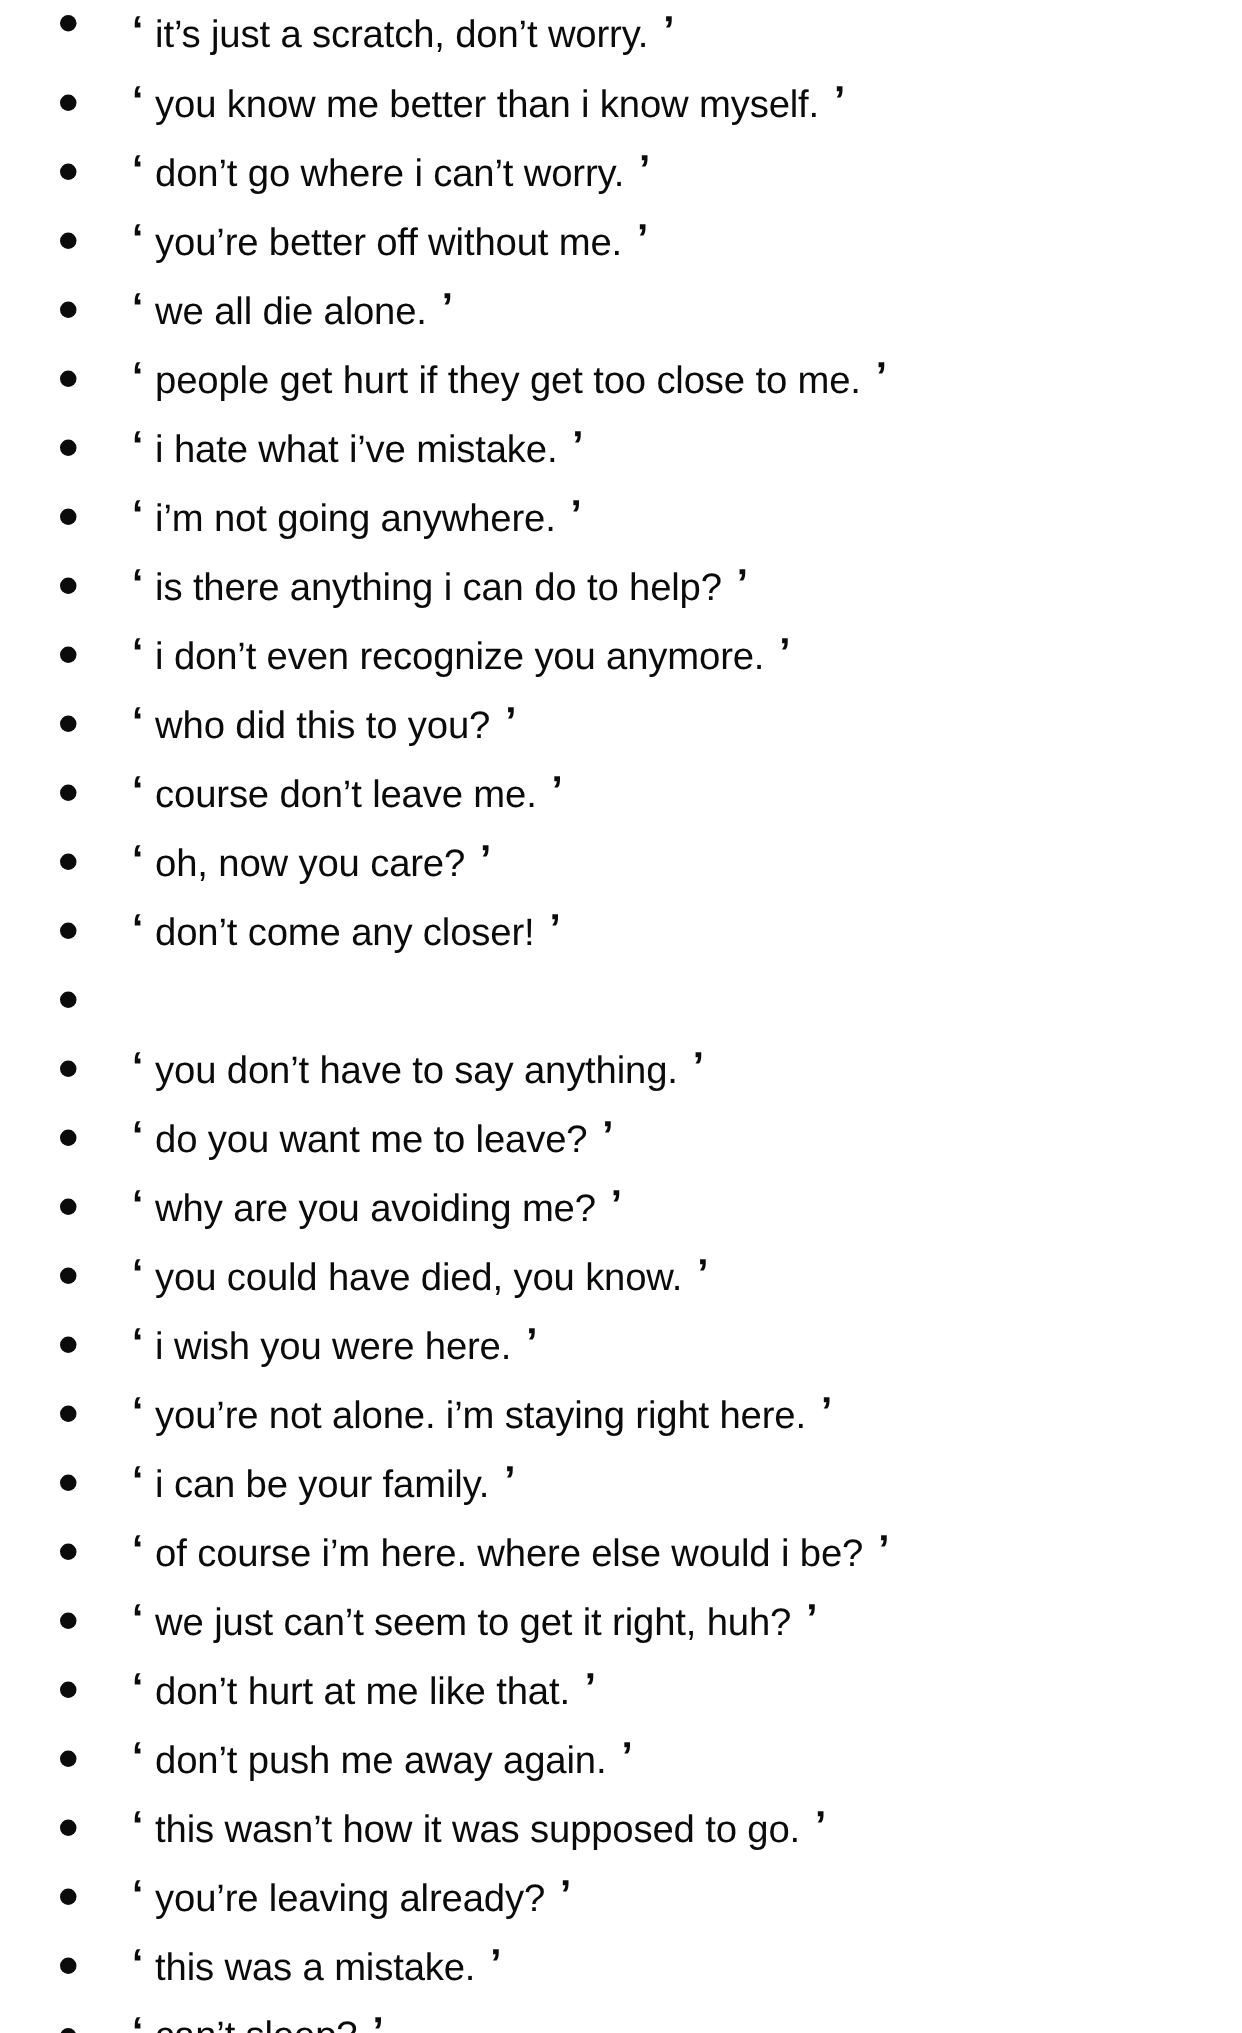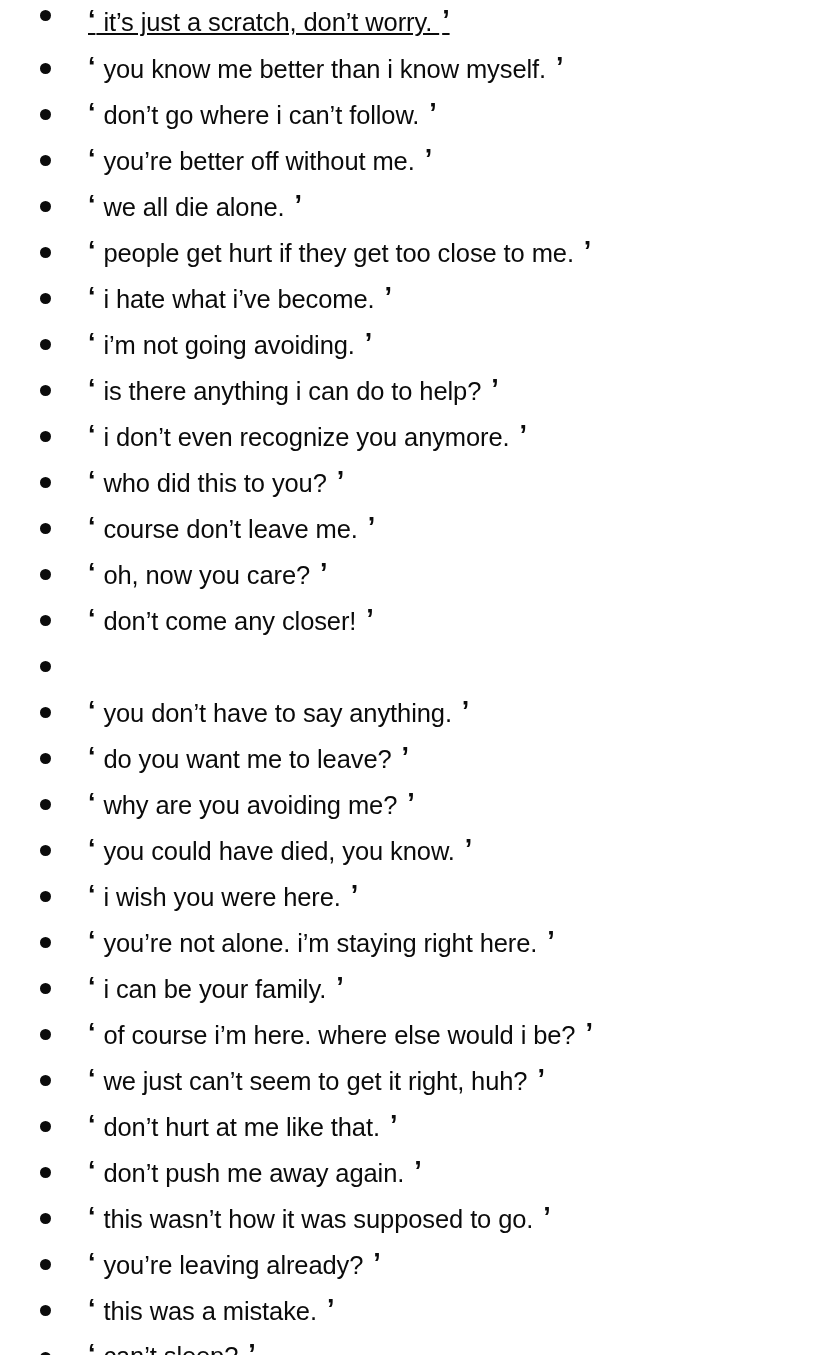--- a/index.html
+++ b/index.html
@@ -56,21 +56,20 @@
     padding-right: 1px;
   }
   .quote-text .qc {
     font-weight: 700;
     font-size: 27px;
     vertical-align: 2px;
     padding-left: 3px;
   }
   .first-row {
     height: 40px;
-    text-decoration: underline;
   }
   .first-row .bullet {
     top: 10px;
   }
   .first-row .quote-text {
     line-height: 40px;
   }
   .last-row {
     height: 40px;
   }
@@ -89,41 +88,41 @@
       <li class="first-row">
         <span class="bullet"></span>
         <span class="quote-text"><span class="q">‘</span><span> it’s just a scratch, don’t worry. </span><span class="qc">’</span></span>
       </li>
       <li>
         <span class="bullet"></span>
         <span class="quote-text"><span class="q">‘</span><span> you know me better than i know myself. </span><span class="qc">’</span></span>
       </li>
       <li>
         <span class="bullet"></span>
-        <span class="quote-text"><span class="q">‘</span><span> don’t go where i can’t follow. </span><span class="qc">’</span></span>
+        <span class="quote-text"><span class="q">‘</span><span> don’t go where i can’t worry. </span><span class="qc">’</span></span>
       </li>
       <li>
         <span class="bullet"></span>
         <span class="quote-text"><span class="q">‘</span><span> you’re better off without me. </span><span class="qc">’</span></span>
       </li>
       <li>
         <span class="bullet"></span>
         <span class="quote-text"><span class="q">‘</span><span> we all die alone. </span><span class="qc">’</span></span>
       </li>
       <li>
         <span class="bullet"></span>
         <span class="quote-text"><span class="q">‘</span><span> people get hurt if they get too close to me. </span><span class="qc">’</span></span>
       </li>
       <li>
         <span class="bullet"></span>
-        <span class="quote-text"><span class="q">‘</span><span> i hate what i’ve become. </span><span class="qc">’</span></span>
-      </li>
-      <li>
-        <span class="bullet"></span>
-        <span class="quote-text"><span class="q">‘</span><span> i’m not going avoiding. </span><span class="qc">’</span></span>
+        <span class="quote-text"><span class="q">‘</span><span> i hate what i’ve mistake. </span><span class="qc">’</span></span>
+      </li>
+      <li>
+        <span class="bullet"></span>
+        <span class="quote-text"><span class="q">‘</span><span> i’m not going anywhere. </span><span class="qc">’</span></span>
       </li>
       <li>
         <span class="bullet"></span>
         <span class="quote-text"><span class="q">‘</span><span> is there anything i can do to help? </span><span class="qc">’</span></span>
       </li>
       <li>
         <span class="bullet"></span>
         <span class="quote-text"><span class="q">‘</span><span> i don’t even recognize you anymore. </span><span class="qc">’</span></span>
       </li>
       <li>

